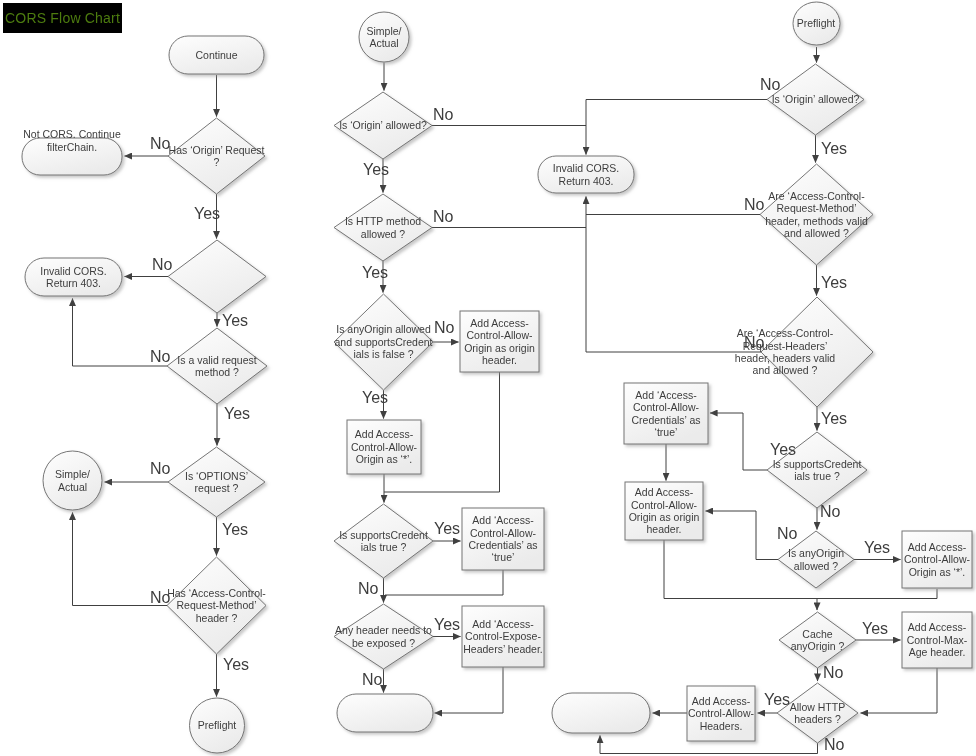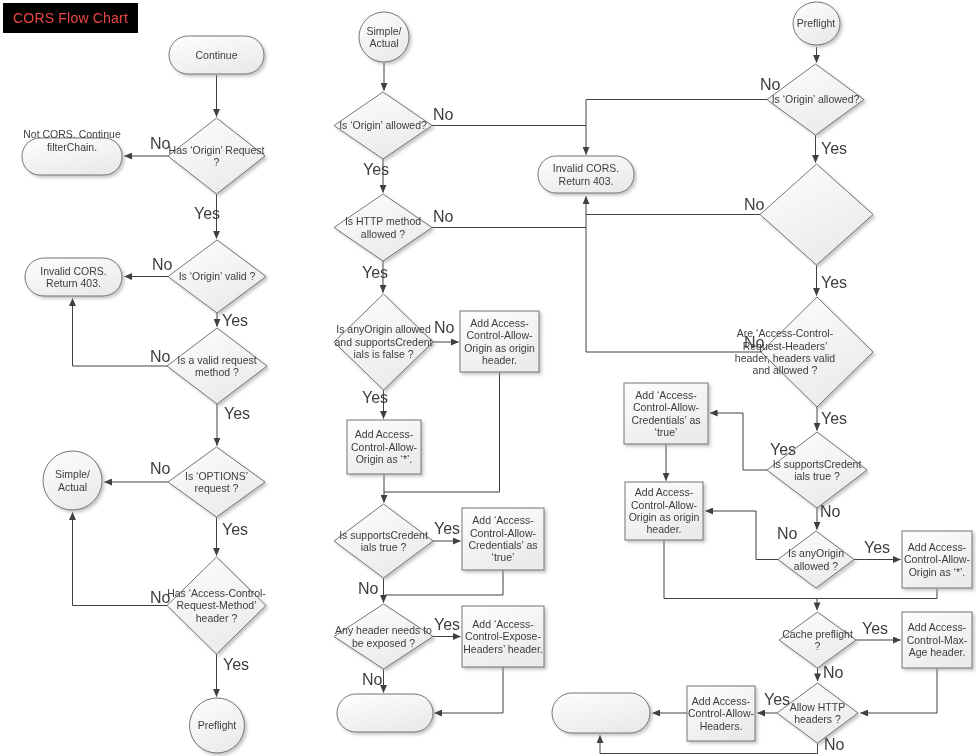--- a/index.html
+++ b/index.html
@@ -1,22 +1,22 @@
 <!DOCTYPE html>
 <html><head>
 <meta charset="utf-8">
 <style>
   html,body{margin:0;padding:0;background:#fff;}
   #stage{position:relative;width:976px;height:756px;background:#ffffff;overflow:hidden;
          font-family:"Liberation Sans",sans-serif;}
   #canvas{position:absolute;left:0;top:0;}
   .shape{fill:url(#gfill);stroke:#757575;stroke-width:1;filter:url(#ds);}
   .edge{fill:none;stroke:#404040;stroke-width:1;}
-  #title{position:absolute;left:3px;top:3px;background:#000;color:#ef4444;
-         font-size:14px;padding:7px 10px;letter-spacing:.2px;}
+  #title{position:absolute;left:3px;top:3px;background:#000;color:#4d7c0f;
+         font-size:14px;padding:7px 2px;letter-spacing:.2px;}
   .lbl{position:absolute;display:flex;align-items:center;justify-content:center;
        text-align:center;font-size:10.5px;line-height:1.18;color:#3d3d3d;}
   .nowrap{white-space:nowrap;}
   .elbl{position:absolute;font-size:16px;color:#3d3d3d;}
 </style>
 </head>
 <body>
 
 <div id="stage">
 
@@ -126,21 +126,20 @@
       <rect class="shape" x="687" y="686" width="68" height="55"></rect>
       <rect class="shape" x="552" y="693" width="98" height="40" rx="20"></rect>
     </g>
   </svg>
 
   <div id="title">CORS Flow Chart</div>
 
   <div class="lbl" style="left:169px;top:36px;width:95px;height:38px">Continue</div>
   <div class="lbl" style="left:168px;top:118px;width:97px;height:76px">Has ‘Origin’ Request ?</div>
   <div class="lbl" style="left:22px;top:122px;width:100px;height:37px">Not CORS. Continue filterChain.</div>
-  <div class="lbl" style="left:168px;top:240px;width:98px;height:73px">Is ‘Origin’ valid ?</div>
   <div class="lbl" style="left:25px;top:258px;width:97px;height:38px">Invalid CORS. Return 403.</div>
   <div class="lbl" style="left:167px;top:328px;width:100px;height:76px">Is a valid request method ?</div>
   <div class="lbl" style="left:43px;top:451px;width:59px;height:59px">Simple/ Actual</div>
   <div class="lbl" style="left:168px;top:447px;width:97px;height:70px">Is ‘OPTIONS’ request ?</div>
   <div class="lbl" style="left:167px;top:557px;width:99px;height:97px">Has ‘Access-Control-Request-Method’ header ?</div>
   <div class="lbl" style="left:189px;top:698px;width:56px;height:55px">Preflight</div>
 
   <div class="lbl" style="left:359px;top:12px;width:50px;height:50px">Simple/ Actual</div>
   <div class="lbl" style="left:334px;top:92px;width:98px;height:67px">Is ‘Origin’ allowed?</div>
   <div class="lbl" style="left:538px;top:156px;width:96px;height:37px">Invalid CORS. Return 403.</div>
@@ -148,27 +147,28 @@
   <div class="lbl" style="left:334px;top:294px;width:99px;height:96px">Is anyOrigin allowed and supportsCredent ials is false ?</div>
   <div class="lbl" style="left:460px;top:311px;width:79px;height:61px">Add Access-Control-Allow-Origin as origin header.</div>
   <div class="lbl" style="left:347px;top:420px;width:74px;height:54px">Add Access-Control-Allow-Origin as ‘*’.</div>
   <div class="lbl" style="left:334px;top:504px;width:99px;height:74px">Is supportsCredent ials true ?</div>
   <div class="lbl" style="left:462px;top:508px;width:82px;height:62px">Add ‘Access-Control-Allow-Credentials’ as ‘true’</div>
   <div class="lbl" style="left:334px;top:604px;width:99px;height:65px">Any header needs to be exposed ?</div>
   <div class="lbl" style="left:462px;top:606px;width:82px;height:61px">Add ‘Access-Control-Expose-Headers’ header.</div>
 
   <div class="lbl" style="left:792px;top:2px;width:48px;height:43px">Preflight</div>
   <div class="lbl" style="left:767px;top:64px;width:97px;height:71px">Is ‘Origin’ allowed?</div>
+  <div class="lbl" style="left:760px;top:164px;width:113px;height:101px">Are ‘Access-Control-Request-Method’ header, methods valid and allowed ?</div>
   <div class="lbl" style="left:729px;top:297px;width:112px;height:110px">Are ‘Access-Control-Request-Headers’ header, headers valid and allowed ?</div>
   <div class="lbl" style="left:767px;top:432px;width:100px;height:76px">Is supportsCredent ials true ?</div>
   <div class="lbl" style="left:624px;top:383px;width:84px;height:61px">Add ‘Access-Control-Allow-Credentials’ as ‘true’</div>
   <div class="lbl" style="left:625px;top:482px;width:78px;height:58px">Add Access-Control-Allow-Origin as origin header.</div>
   <div class="lbl" style="left:778px;top:531px;width:76px;height:57px">Is anyOrigin allowed ?</div>
   <div class="lbl" style="left:902px;top:531px;width:70px;height:57px">Add Access-Control-Allow-Origin as ‘*’.</div>
-  <div class="lbl" style="left:779px;top:612px;width:77px;height:56px">Cache preflight ?</div>
+  <div class="lbl" style="left:779px;top:612px;width:77px;height:56px">Cache anyOrigin ?</div>
   <div class="lbl" style="left:902px;top:612px;width:70px;height:56px">Add Access-Control-Max-Age header.</div>
   <div class="lbl" style="left:777px;top:683px;width:81px;height:60px">Allow HTTP headers ?</div>
   <div class="lbl" style="left:687px;top:686px;width:68px;height:55px">Add Access-Control-Allow-Headers.</div>
 
   <div class="elbl" style="left:150px;top:135px">No</div>
   <div class="elbl" style="left:194px;top:205px">Yes</div>
   <div class="elbl" style="left:152px;top:256px">No</div>
   <div class="elbl" style="left:222px;top:312px">Yes</div>
   <div class="elbl" style="left:150px;top:348px">No</div>
   <div class="elbl" style="left:224px;top:405px">Yes</div>

